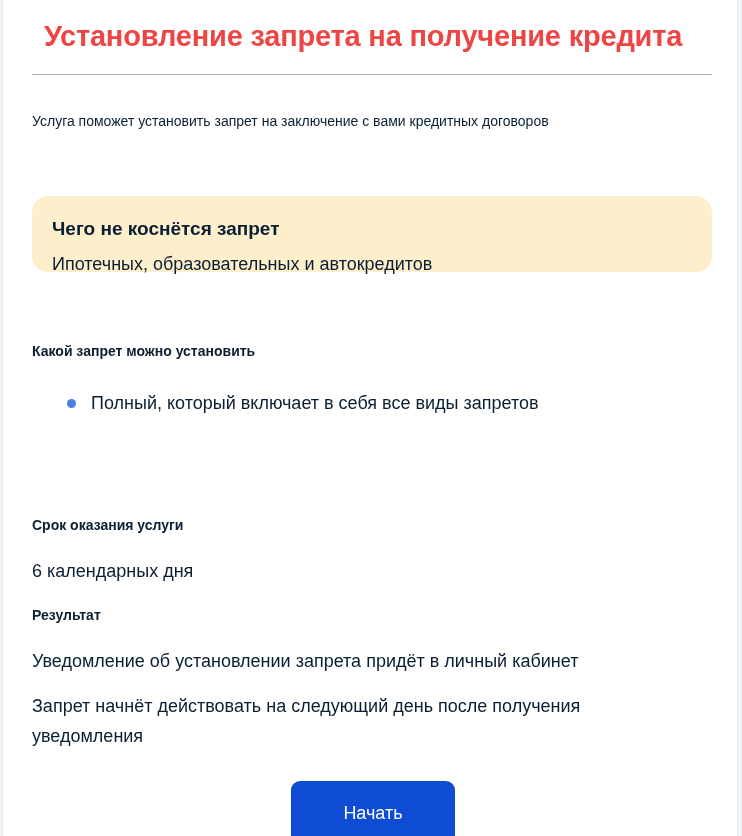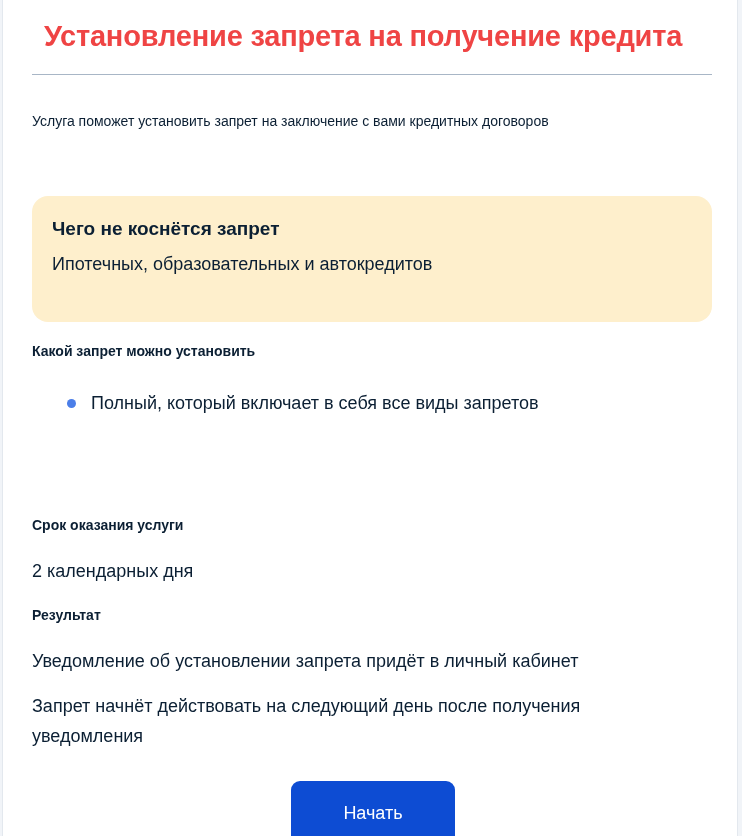--- a/index.html
+++ b/index.html
@@ -49,21 +49,21 @@
     width: 660px;
     margin: 0;
     font-size: 14px;
     line-height: 30px;
   }
   .notice {
     position: absolute;
     left: 29px;
     top: 196px;
     width: 680px;
-    height: 126px;
+    height: 76px;
     background: #feefcc;
     border-radius: 16px;
     box-sizing: border-box;
     padding: 18px 20px;
   }
   .notice-title {
     margin: 0;
     font-size: 19px;
     line-height: 30px;
     font-weight: bold;
@@ -151,21 +151,21 @@
   <h2 class="section-heading" style="top:338px;">Какой запрет можно установить</h2>
 
   <ul class="list">
     <li class="list-item">
       <span class="bullet"></span>
       <span>Полный, который включает в себя все виды запретов</span>
     </li>
   </ul>
 
   <h2 class="section-heading" style="top:512px;text-align:right;">Срок оказания услуги</h2>
-  <p class="para" style="top:556px;">2 календарных дня</p>
+  <p class="para" style="top:556px;">6 календарных дня</p>
 
   <h2 class="section-heading" style="top:602px;">Результат</h2>
   <p class="para" style="top:646px;">Уведомление об установлении запрета придёт в личный кабинет</p>
   <p class="para" style="top:691px; width:620px;">Запрет начнёт действовать на следующий день после получения уведомления</p>
 
   <button class="start-button">Начать</button>
 
 </div>
 
 </body></html>

